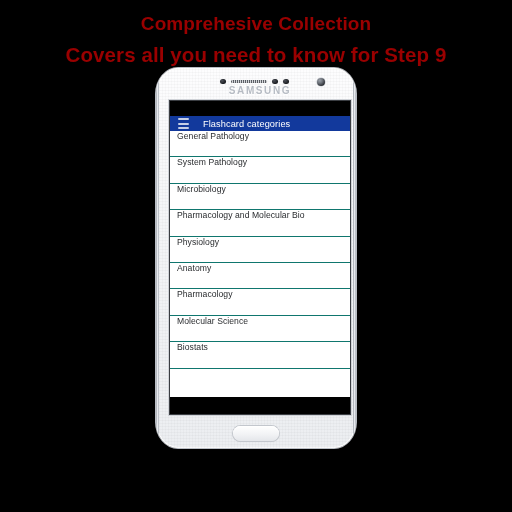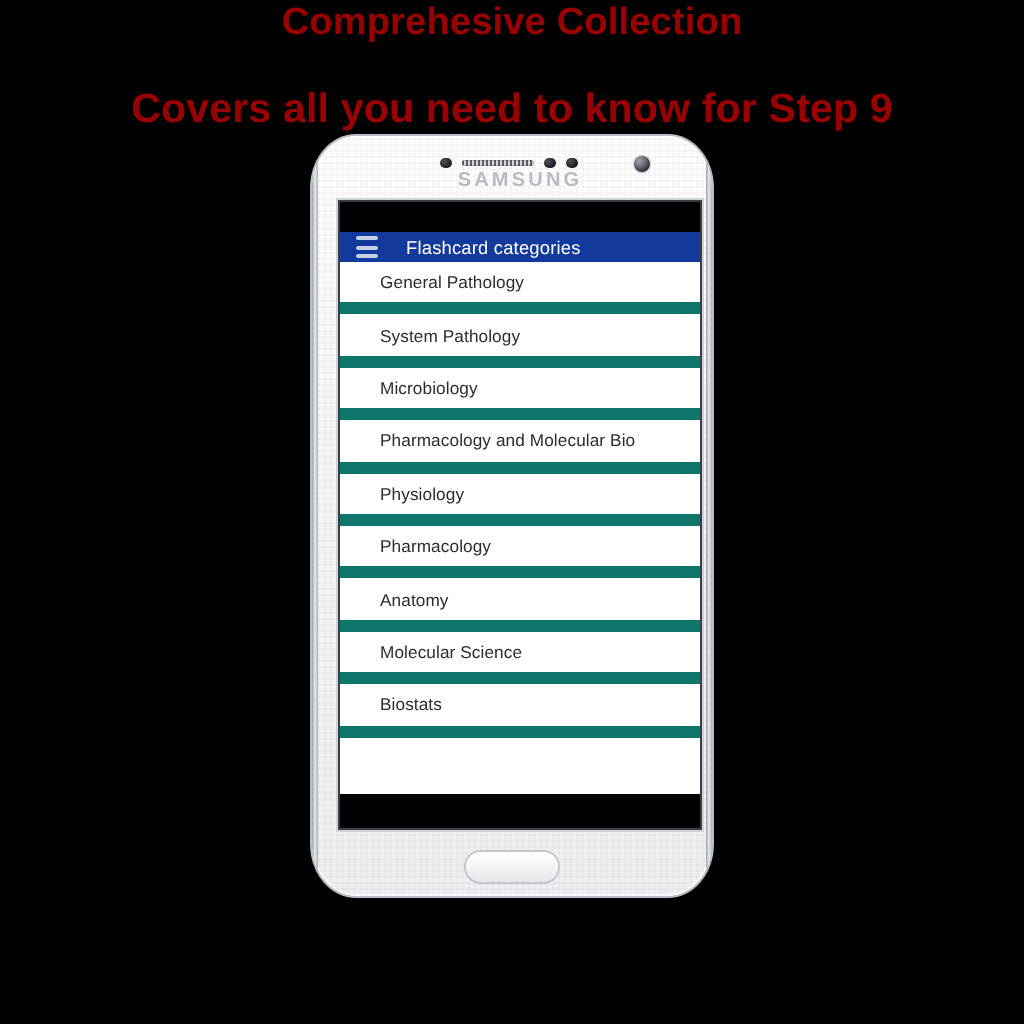--- a/index.html
+++ b/index.html
@@ -21,21 +21,21 @@
     position: absolute;
     left: 0;
     width: 512px;
     text-align: center;
     color: #9a0000;
     font-weight: bold;
     font-family: "Liberation Sans", sans-serif;
     white-space: nowrap;
   }
   #promo-line-1 {
-    top: 1px;
+    top: 13px;
     font-size: 19px;
     letter-spacing: 0.1px;
   }
   #promo-line-2 {
     top: 43px;
     font-size: 20.5px;
     letter-spacing: 0.1px;
   }
 
   
@@ -182,24 +182,23 @@
     white-space: nowrap;
   }
   .category-list {
     flex: 1 1 auto;
     background: #ffffff;
     overflow: hidden;
   }
   .category-row {
     height: 26.4px;
     box-sizing: border-box;
-    border-bottom: 6px solid #0f766e;
-    display: flex;
-    align-items: center;
-    padding-left: 20px;
+    border-bottom: 1px solid #0f766e;
+    display: flex;
+    padding-left: 7px;
     background: #ffffff;
   }
   .category-row span {
     font-size: 8.6px;
     color: #2a2c2f;
     font-family: "Liberation Sans", sans-serif;
     letter-spacing: 0.05px;
     white-space: nowrap;
   }
   .nav-bar {
@@ -268,24 +267,24 @@
       <div class="category-row">
         <span>Microbiology</span>
       </div>
       <div class="category-row">
         <span>Pharmacology and Molecular Bio</span>
       </div>
       <div class="category-row">
         <span>Physiology</span>
       </div>
       <div class="category-row">
+        <span>Anatomy</span>
+      </div>
+      <div class="category-row">
         <span>Pharmacology</span>
-      </div>
-      <div class="category-row">
-        <span>Anatomy</span>
       </div>
       <div class="category-row">
         <span>Molecular Science</span>
       </div>
       <div class="category-row">
         <span>Biostats</span>
       </div>
     </div>
 
     <div class="nav-bar"></div>

